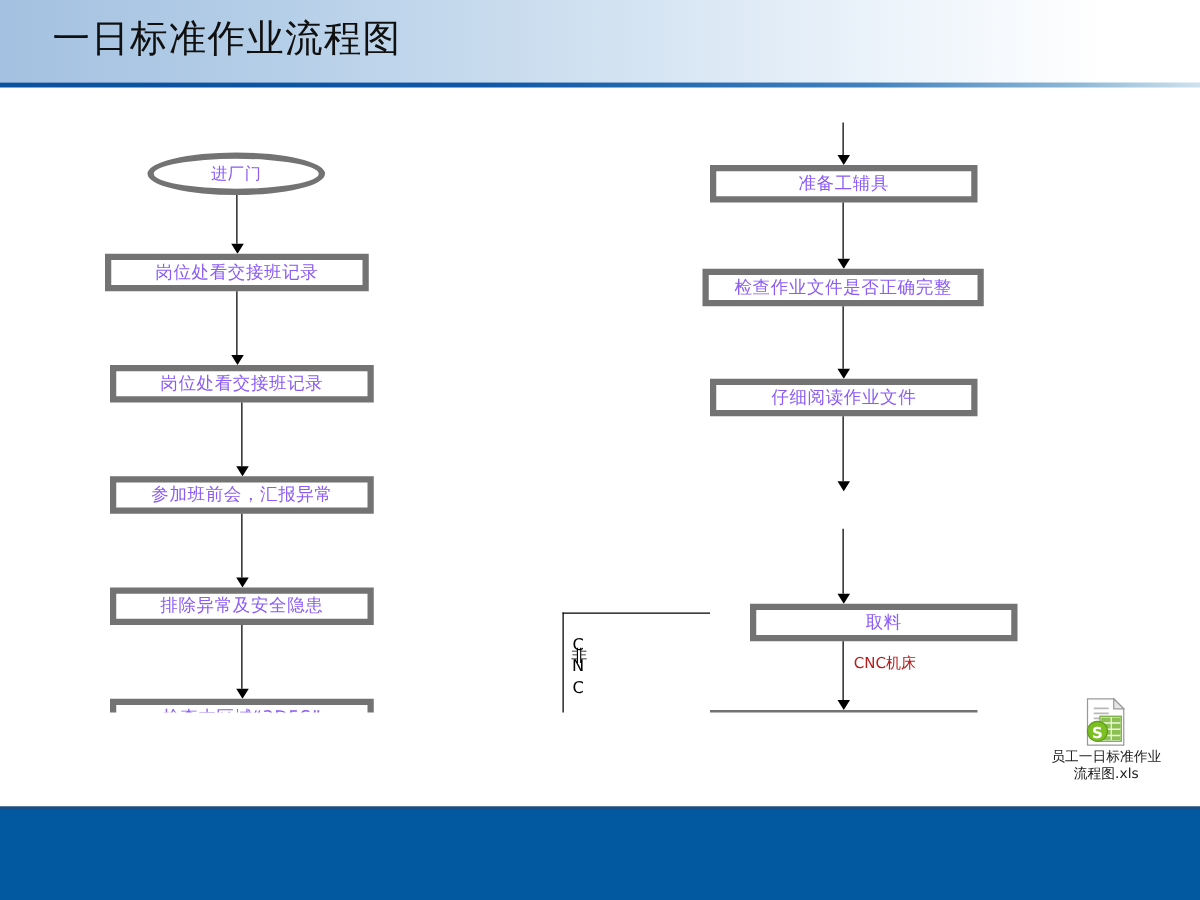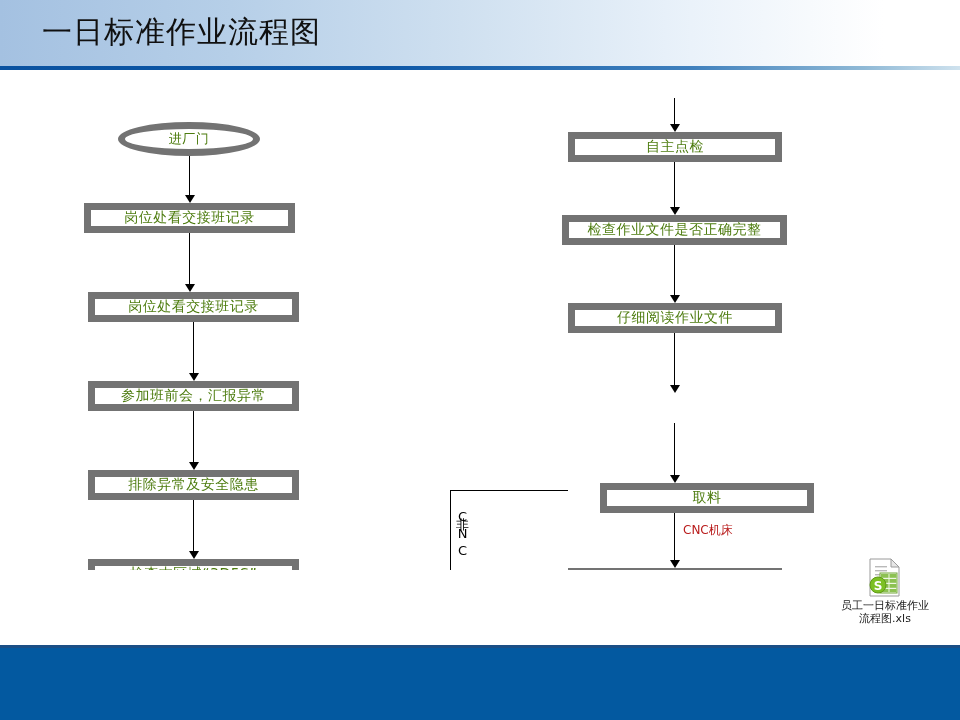--- a/index.html
+++ b/index.html
@@ -54,23 +54,23 @@
     position: absolute;
     left: 0;
     top: 70px;
     width: 960px;
     height: 500px;
     overflow: hidden;
   }
   .node {
     position: absolute;
     box-sizing: border-box;
-    border: 7px solid #737373;
+    border: 5px solid #737373;
     background: #ffffff;
-    color: #4d7c0f;
+    color: #8b5cf6;
     font-size: 14px;
     font-family: "DejaVu Sans", "Liberation Sans", sans-serif;
     display: flex;
     align-items: center;
     justify-content: center;
     white-space: nowrap;
     letter-spacing: 0.5px;
   }
   .node.terminator {
     border-radius: 50%;
@@ -178,21 +178,21 @@
     <div class="node" style="left:88px; top:400px; width:211px; height:30px;">排除异常及安全隐患</div>
 
     <div class="conn v" style="left:193px; top:430px; height:51px;"></div>
     <div class="arrow-down" style="left:189px; top:481px;"></div>
 
     <div class="node" style="left:88px; top:489px; width:211px; height:30px;">检查本区域“3D5S”</div>
 
     <div class="conn v" style="left:674px; top:28px; height:26px;"></div>
     <div class="arrow-down" style="left:670px; top:54px;"></div>
 
-    <div class="node" style="left:568px; top:62px; width:214px; height:30px;">自主点检</div>
+    <div class="node" style="left:568px; top:62px; width:214px; height:30px;">准备工辅具</div>
 
     <div class="conn v" style="left:674px; top:92px; height:45px;"></div>
     <div class="arrow-down" style="left:670px; top:137px;"></div>
 
     <div class="node" style="left:562px; top:145px; width:225px; height:30px;">检查作业文件是否正确完整</div>
 
     <div class="conn v" style="left:674px; top:175px; height:50px;"></div>
     <div class="arrow-down" style="left:670px; top:225px;"></div>
 
     <div class="node" style="left:568px; top:233px; width:214px; height:30px;">仔细阅读作业文件</div>

